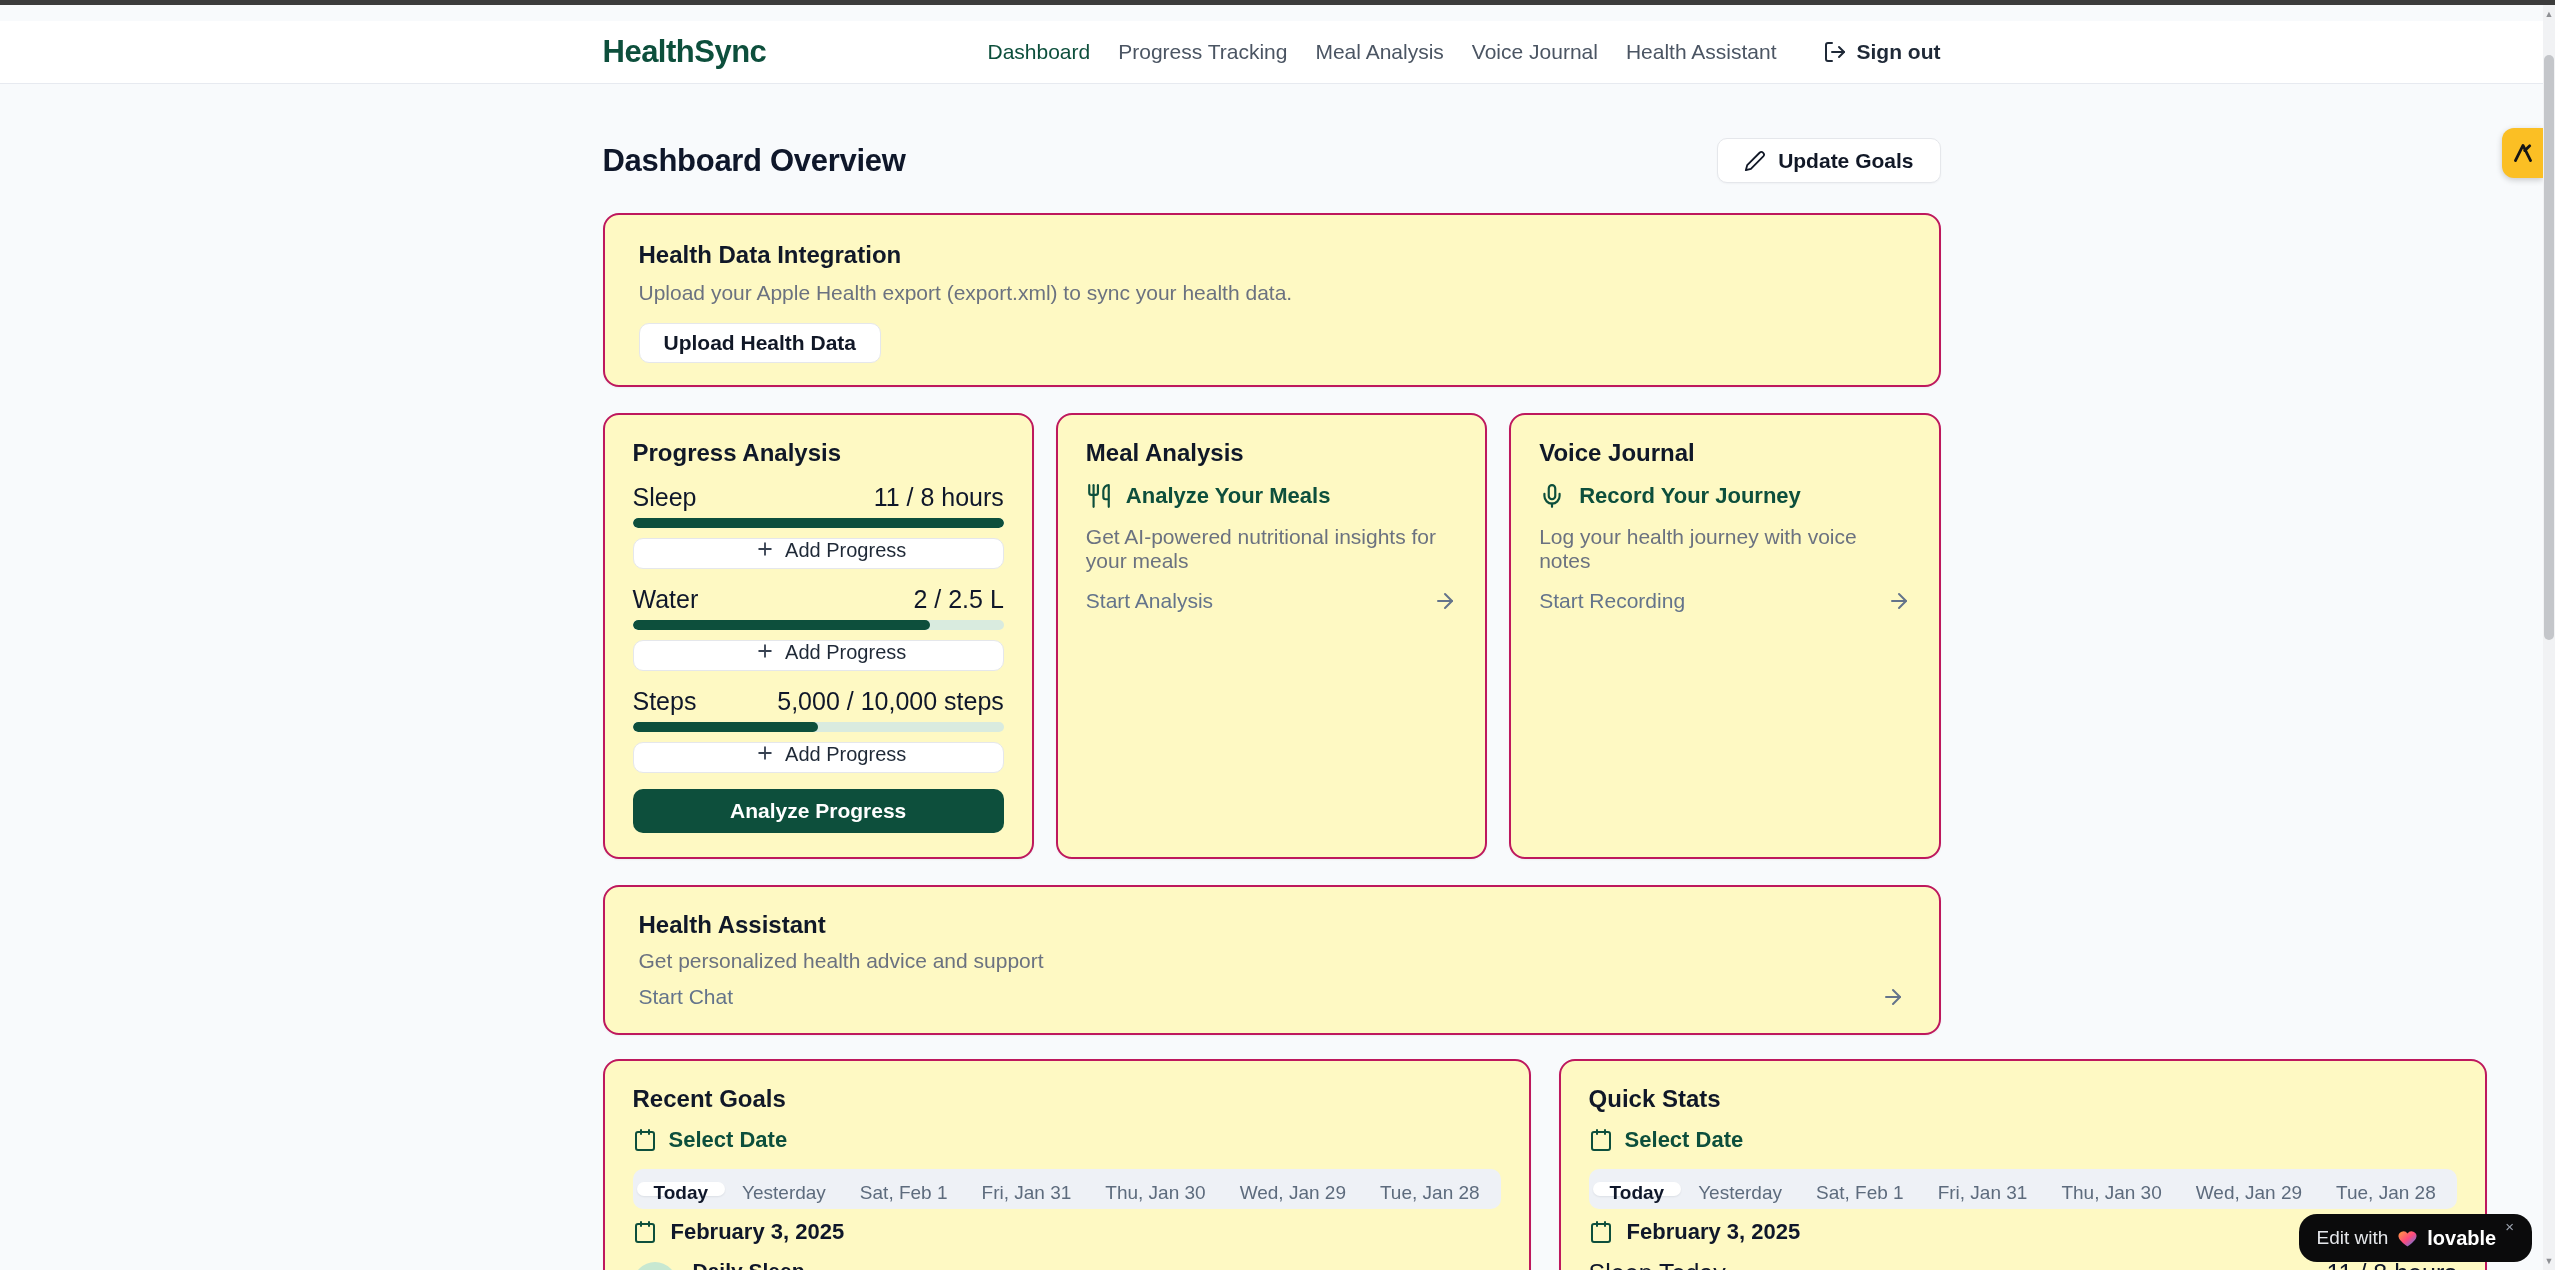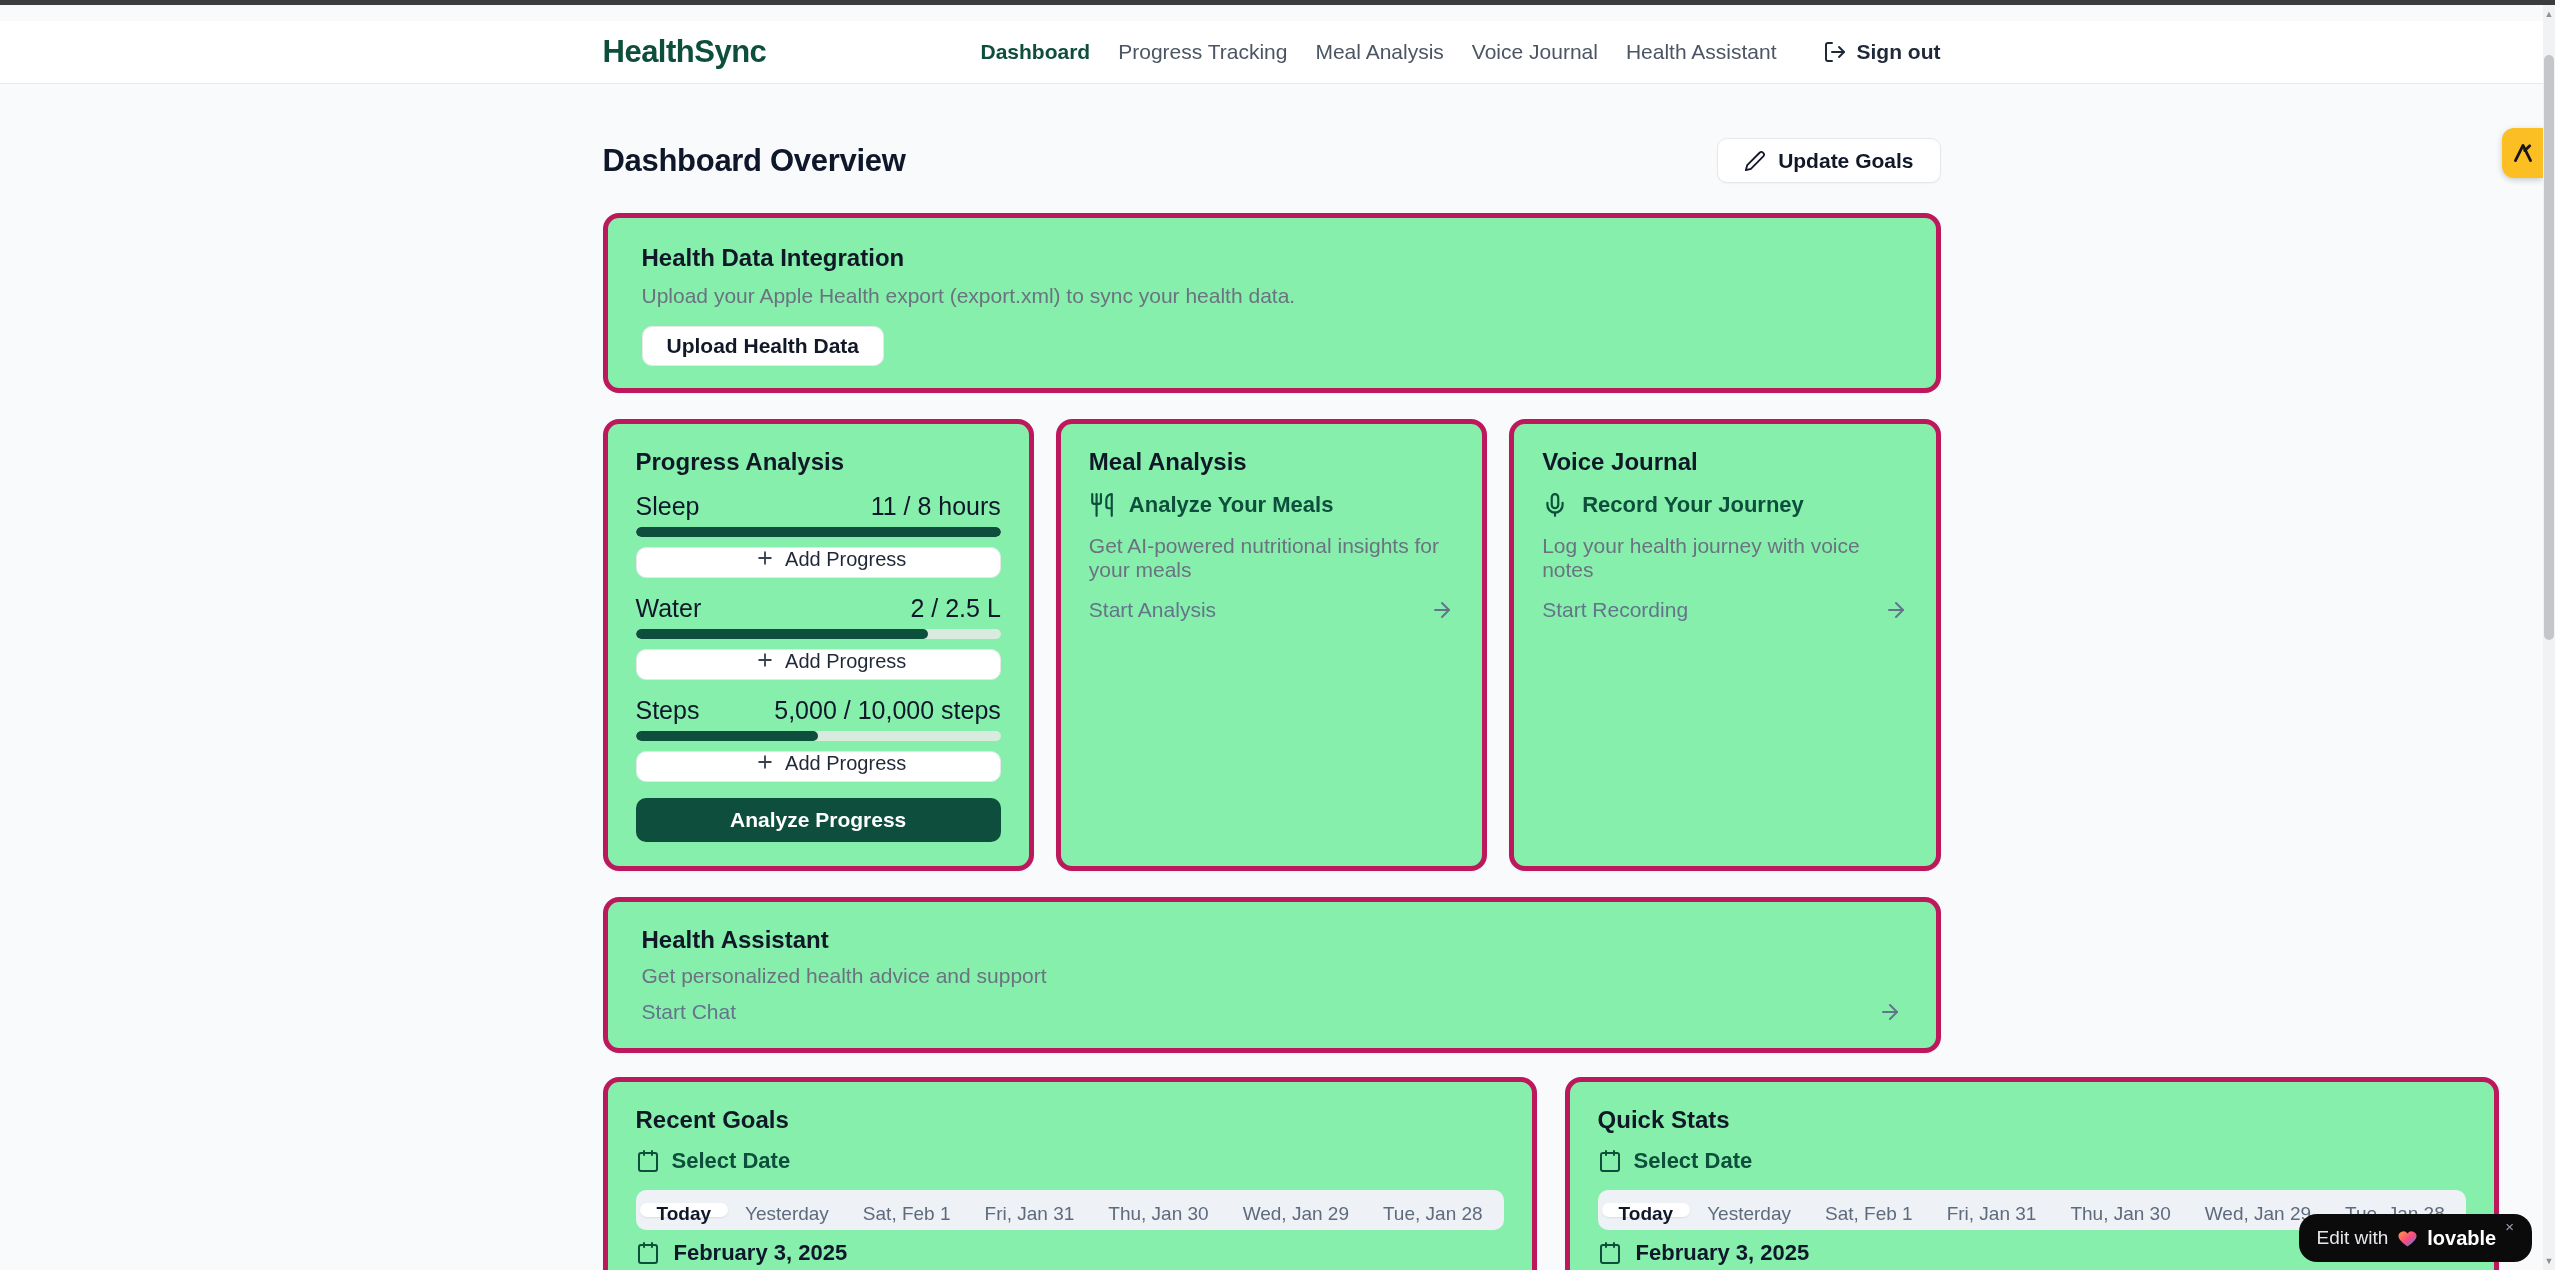--- a/index.html
+++ b/index.html
@@ -11,39 +11,39 @@
   .top-strip { height:5px; background:#3c3c3c; width:100%; }
   .viewport { margin-right:12px; }
   .container { width:1338px; margin:16px auto; }
 
   
   header { background:#ffffff; border-bottom:1px solid #e7eaf0; height:63px; }
   .header-inner { height:100%; display:flex; align-items:center; justify-content:space-between; }
   .logo { font-size:31px; font-weight:700; color:#0d4f3c; letter-spacing:-0.5px; cursor:pointer; }
   nav { display:flex; align-items:center; gap:28px; }
   .nav-link { font-size:21px; color:#4b5563; font-weight:500; text-decoration:none; cursor:pointer; }
-  .nav-link.active { color:#0d4f3c;font-weight:bold; }
+  .nav-link.active { color:#0d4f3c; }
   .signout { display:flex; align-items:center; gap:10px; margin-left:18px;
     background:none; border:none; font-family:inherit; font-size:21px; font-weight:600; color:#1f2937; cursor:pointer; }
   .icon { display:inline-flex; flex:none; }
 
   
   main { padding-top:38px; }
   .page-head { display:flex; align-items:center; justify-content:space-between; }
   h1 { font-size:31px; font-weight:700; color:#0f172a; letter-spacing:-0.3px; }
   .btn-outline {
     display:inline-flex; align-items:center; justify-content:center; gap:12px;
     background:#fff; border:1px solid #e5e7eb; border-radius:10px;
     font-family:inherit; font-size:21px; font-weight:600; color:#111827;
     height:45px; padding:0 26px; cursor:pointer; box-shadow:0 1px 2px rgba(16,24,40,.04);
   }
 
   
   .card {
-    background:#86efac; border:5px solid #be185d; border-radius:16px;
+    background:#fef9c3; border:2px solid #be185d; border-radius:16px;
     box-shadow:0 1px 2px rgba(16,24,40,.05);
   }
   .card-title { font-size:24px; font-weight:700; color:#101828; }
 
   .integration { margin-top:30px; padding:26px 34px 22px; }
   .integration .card-title { margin-bottom:12px; }
   .muted { font-size:21px; color:#6b7280; }
   .integration .muted { margin-bottom:18px; }
   .btn-upload {
     display:inline-flex; align-items:center; background:#fff; border:1px solid #e5e7eb;

